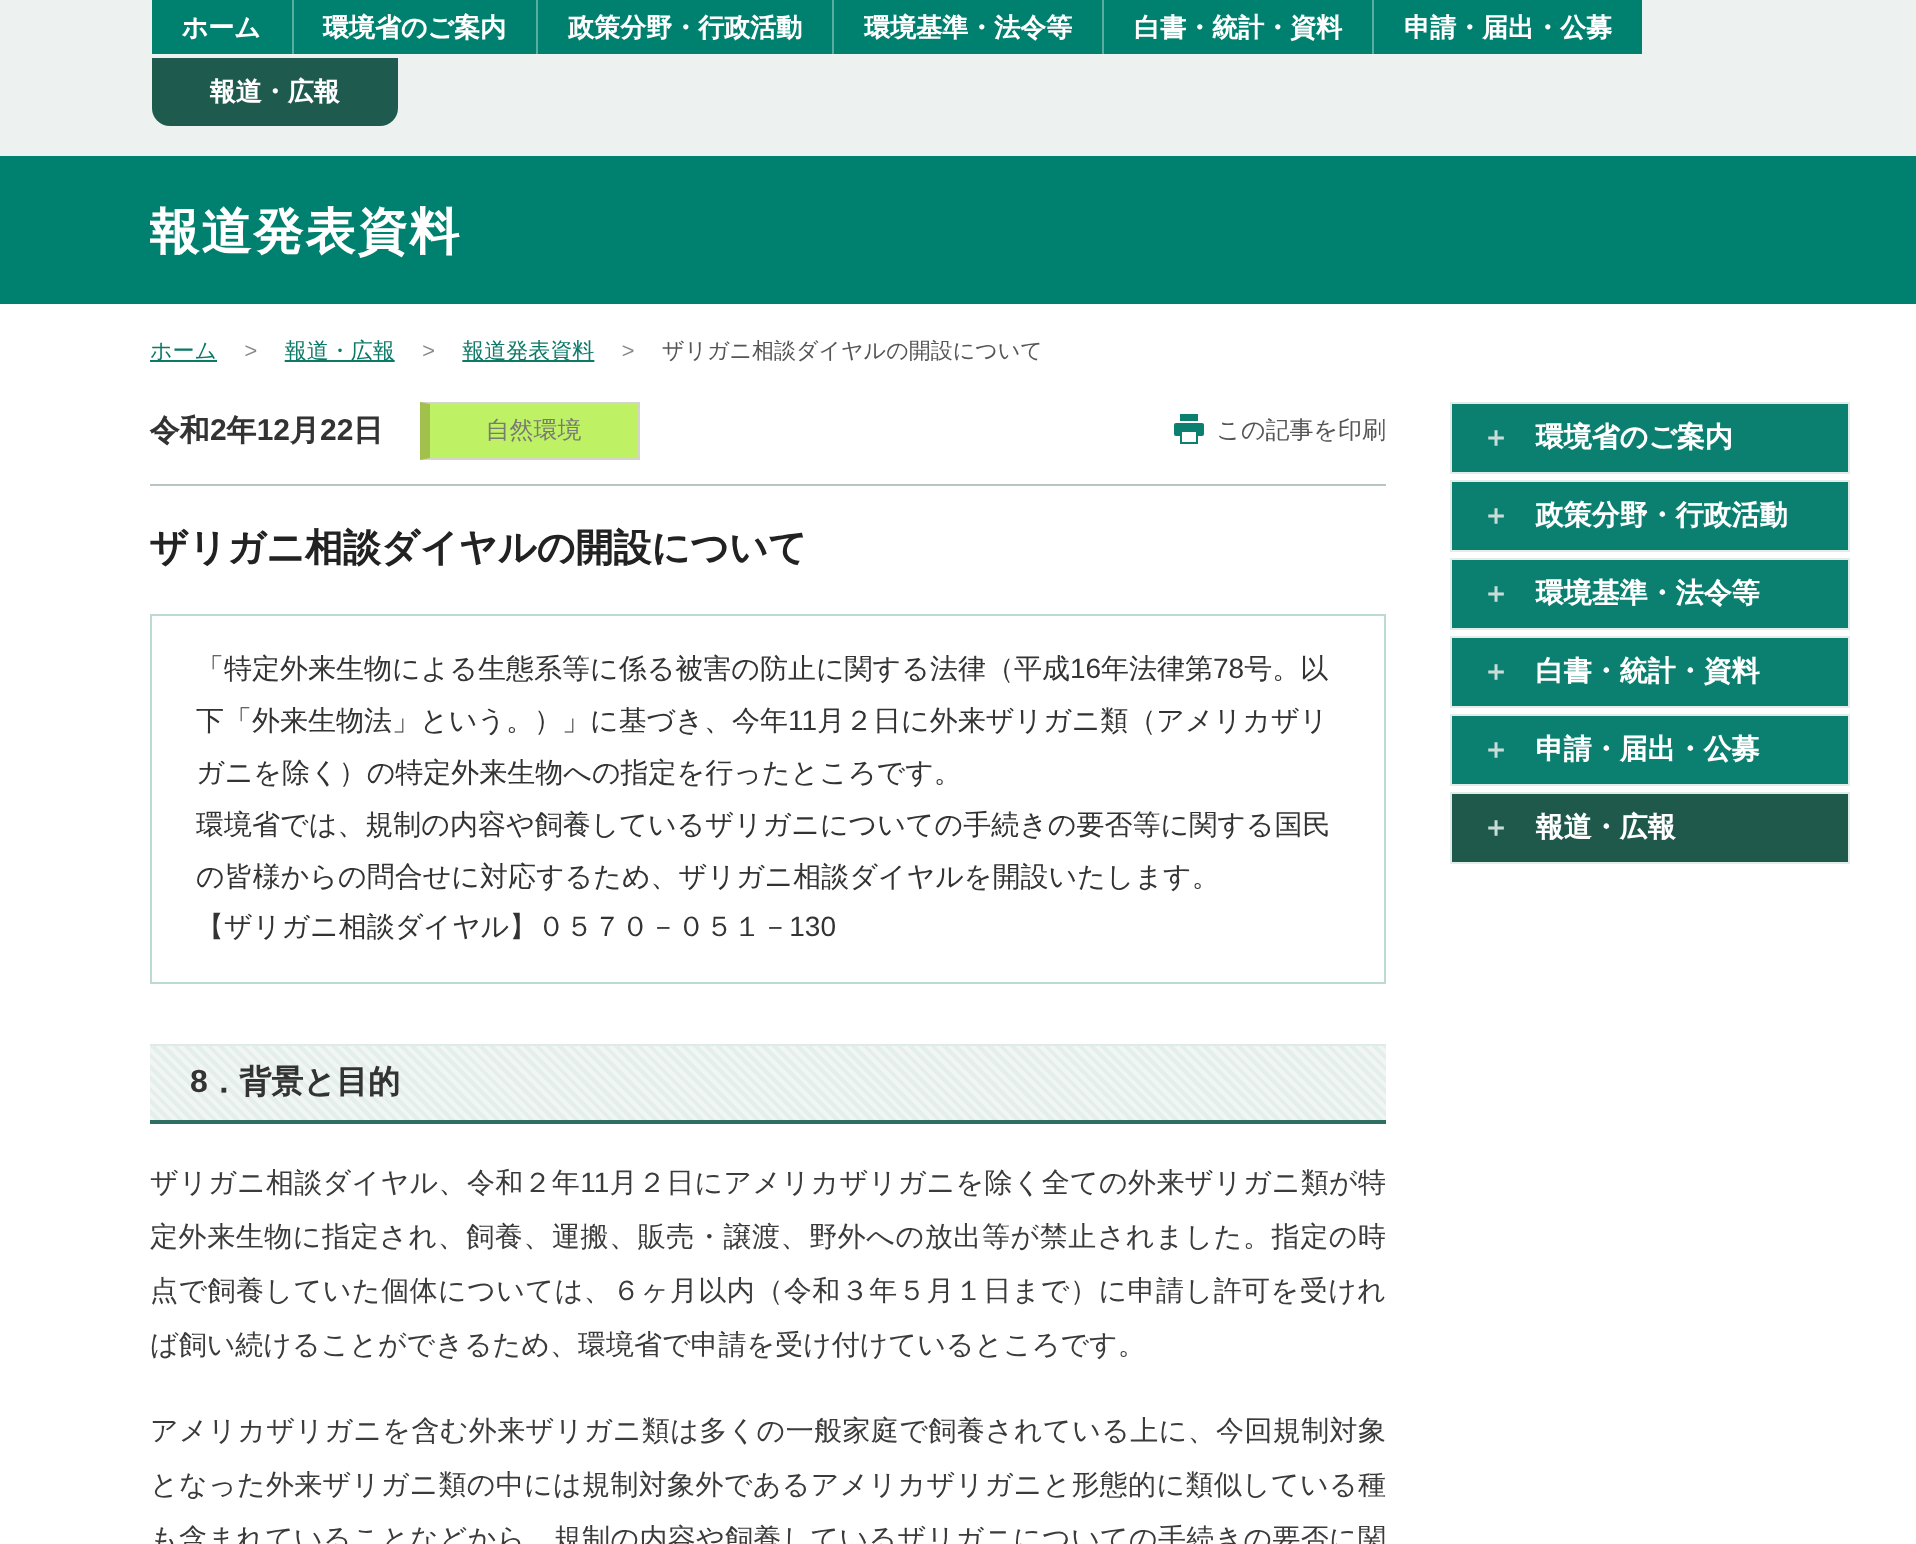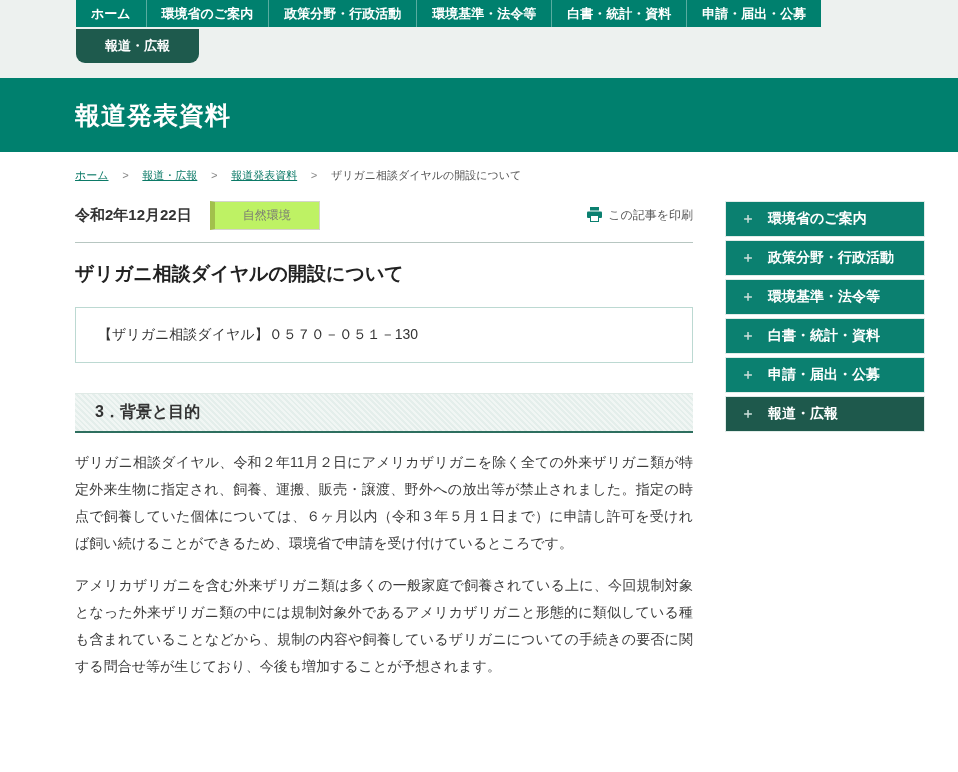--- a/index.html
+++ b/index.html
@@ -113,24 +113,26 @@
         </span>
         <span>この記事を印刷</span>
       </span>
     </div>
 
     <hr class="rule">
 
     <h2 class="article-title">ザリガニ相談ダイヤルの開設について</h2>
 
     <div class="lead-box">
+      <p>「特定外来生物による生態系等に係る被害の防止に関する法律（平成16年法律第78号。以下「外来生物法」という。）」に基づき、今年11月２日に外来ザリガニ類（アメリカザリガニを除く）の特定外来生物への指定を行ったところです。</p>
+      <p>環境省では、規制の内容や飼養しているザリガニについての手続きの要否等に関する国民の皆様からの問合せに対応するため、ザリガニ相談ダイヤルを開設いたします。</p>
       <p>【ザリガニ相談ダイヤル】０５７０－０５１－130</p>
     </div>
 
-    <div class="section-heading">3．背景と目的</div>
+    <div class="section-heading">8．背景と目的</div>
 
     <p class="para">ザリガニ相談ダイヤル、令和２年11月２日にアメリカザリガニを除く全ての外来ザリガニ類が特定外来生物に指定され、飼養、運搬、販売・譲渡、野外への放出等が禁止されました。指定の時点で飼養していた個体については、６ヶ月以内（令和３年５月１日まで）に申請し許可を受ければ飼い続けることができるため、環境省で申請を受け付けているところです。</p>
     <p class="para">アメリカザリガニを含む外来ザリガニ類は多くの一般家庭で飼養されている上に、今回規制対象となった外来ザリガニ類の中には規制対象外であるアメリカザリガニと形態的に類似している種も含まれていることなどから、規制の内容や飼養しているザリガニについての手続きの要否に関する問合せ等が生じており、今後も増加することが予想されます。</p>
 
   </div>
 
   <div class="side-col">
     <div class="side-item">
       <span class="plus">＋</span>
       <span>環境省のご案内</span>

